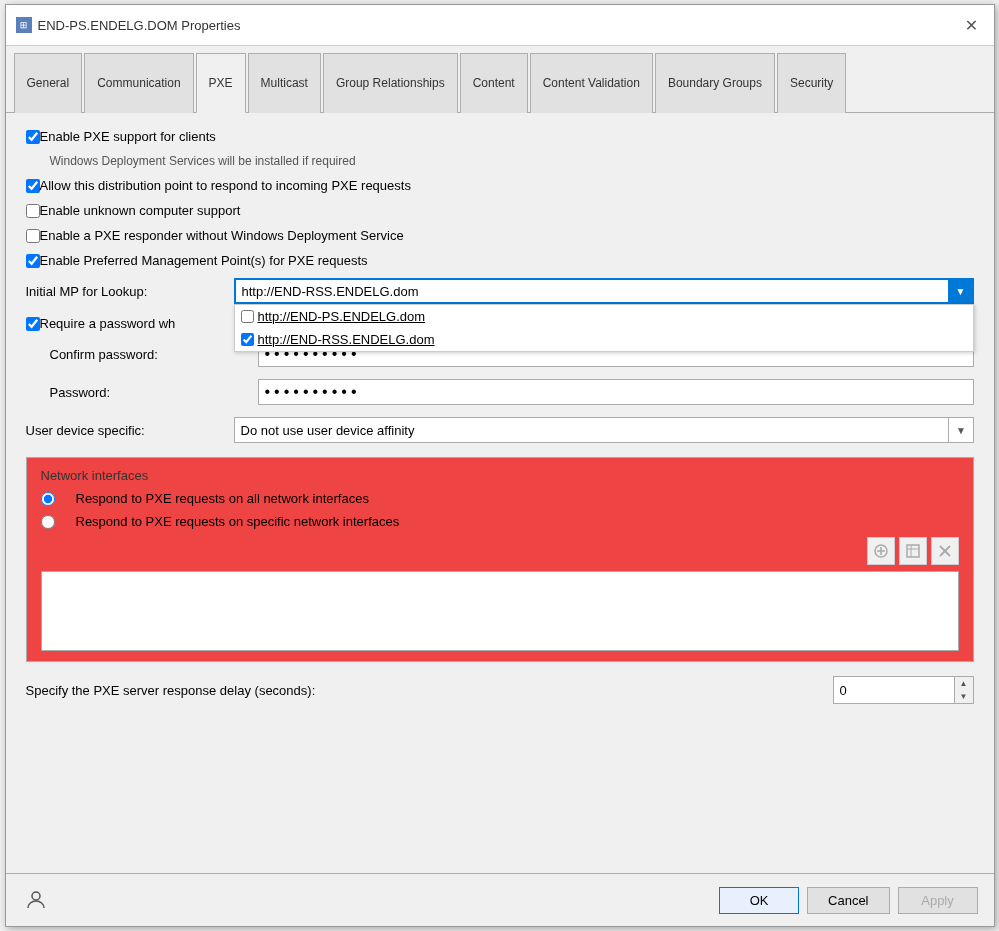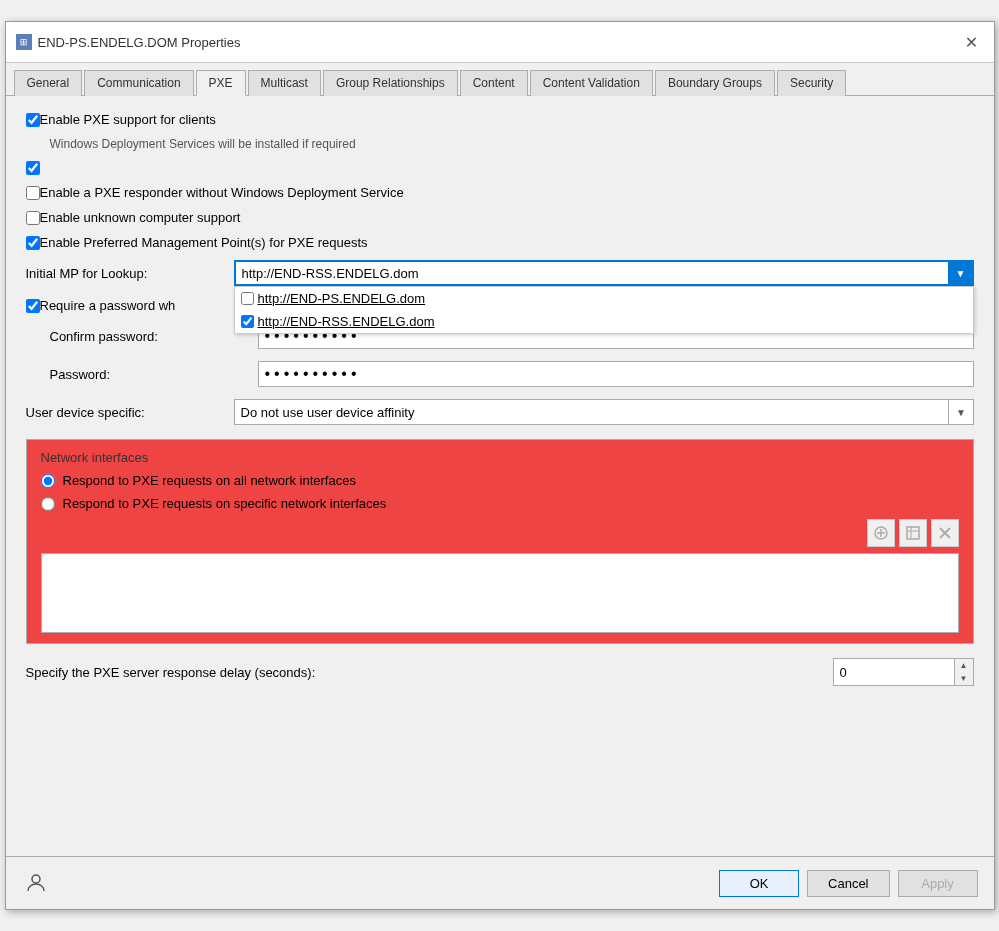--- a/index.html
+++ b/index.html
@@ -58,21 +58,21 @@
     }
     .tabs {
       display: flex;
       background: #f0f0f0;
       border-bottom: 1px solid #adadad;
       padding: 0 8px;
       padding-top: 6px;
       gap: 0;
     }
     .tab {
-      padding: 5px 12px;
+      padding: 22px 12px;
       border: 1px solid #adadad;
       border-bottom: none;
       background: #e1e1e1;
       cursor: pointer;
       font-size: 12px;
       color: #333;
       margin-right: 2px;
       position: relative;
       bottom: -1px;
     }
@@ -222,21 +222,21 @@
       background: #ef4444;
     }
     .groupbox-title {
       font-size: 13px;
       margin-bottom: 8px;
       color: #333;
     }
     .radio-row {
       display: flex;
       align-items: center;
-      gap: 8px;
+      gap: 21px;
       margin-bottom: 8px;
     }
     .radio-row input[type="radio"] {
       width: 14px;
       height: 14px;
       cursor: pointer;
     }
     .toolbar-icons {
       display: flex;
       justify-content: flex-end;
@@ -378,30 +378,31 @@
 
     <div class="checkbox-row">
       <input type="checkbox" checked="" style="">
       <label>Enable PXE support for clients</label>
     </div>
 
     <div class="indent">Windows Deployment Services will be installed if required</div>
 
     <div class="checkbox-row">
       <input type="checkbox" checked="" style="">
+      <label>Allow this distribution point to respond to incoming PXE requests</label>
+    </div>
+
+    <div class="checkbox-row">
+      <input type="checkbox" style="">
+      <label>Enable unknown computer support</label>
     </div>
 
     <div class="checkbox-row">
       <input type="checkbox" style="">
       <label>Enable a PXE responder without Windows Deployment Service</label>
-    </div>
-
-    <div class="checkbox-row">
-      <input type="checkbox" style="">
-      <label>Enable unknown computer support</label>
     </div>
 
     <div class="checkbox-row">
       <input type="checkbox" checked="" style="">
       <label>Enable Preferred Management Point(s) for PXE requests</label>
     </div>
 
     <div class="form-row">
       <span class="form-label">Initial MP for Lookup:</span>
       <div class="dropdown-container">

